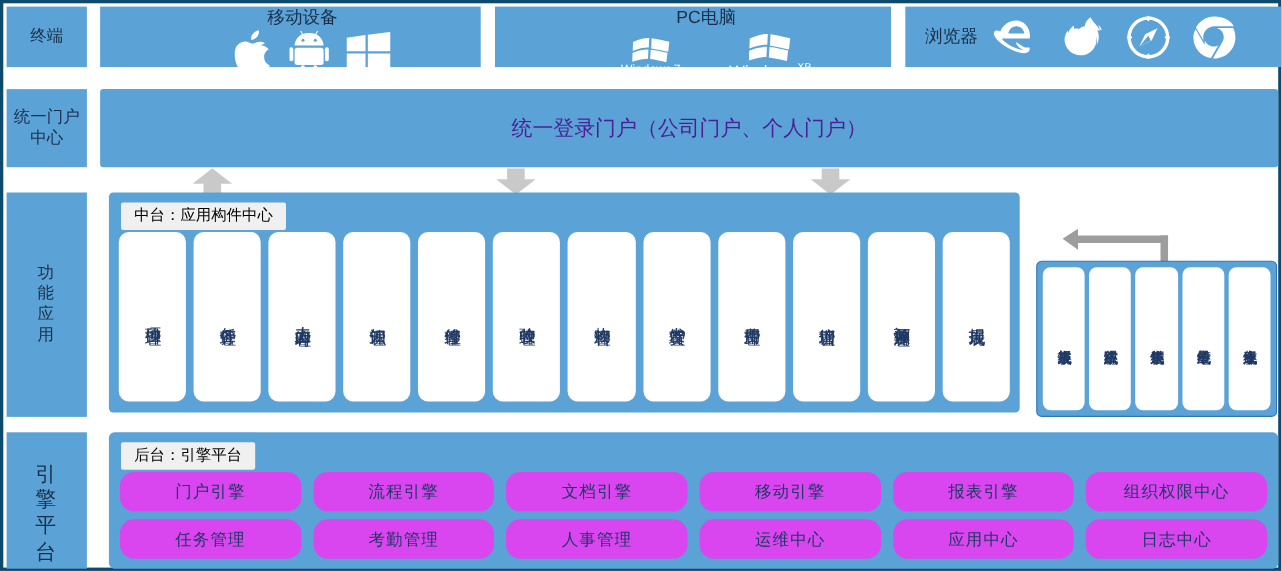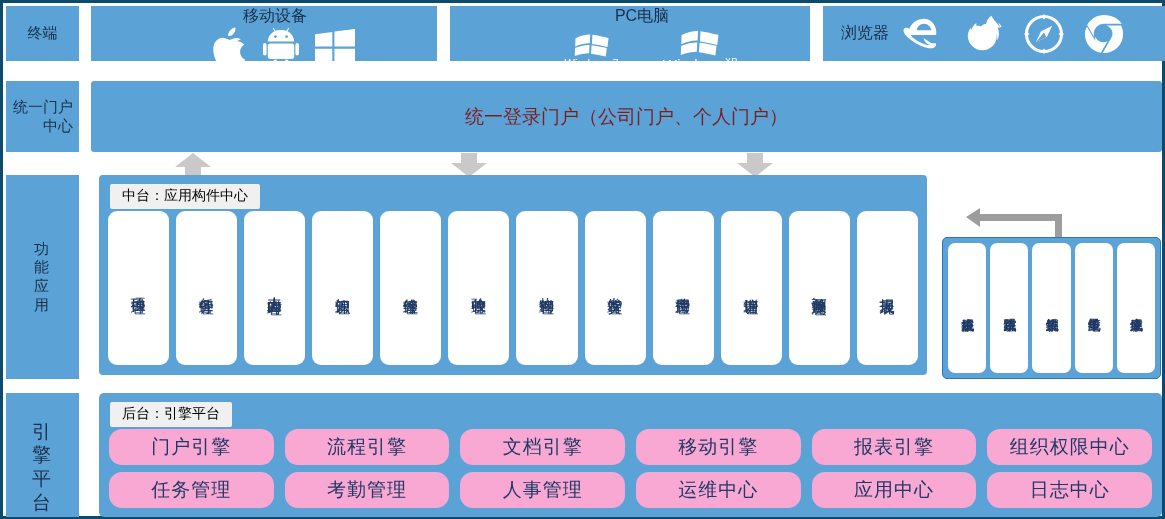--- a/index.html
+++ b/index.html
@@ -52,21 +52,21 @@
   .winlogo-lbl .wtxt { font-size: 11px; margin-top: 1px; letter-spacing: .2px; }
   .winlogo-lbl .wtxt sup { font-size: 9px; }
 
   
   #portal-bar {
     position: absolute;
     left: 88px; top: 78px; width: 1071px; height: 71px;
     background: #5ba3d6;
     border-radius: 3px;
     display: flex; align-items: center; justify-content: center;
-    color: #7f1d1d;
+    color: #4c1d95;
     font-size: 19px;
   }
 
   
   .arrow { position: absolute; }
   .arrow svg { display: block; }
 
   
   #func-panel {
     position: absolute;
@@ -141,38 +141,38 @@
     border-radius: 5px;
   }
   #engine-rows {
     position: absolute;
     left: 10px; top: 36px; right: 10px; bottom: 9px;
     display: flex; flex-direction: column; gap: 7px;
   }
   .erow { display: flex; gap: 11px; flex: 1 1 0; }
   .ecard {
     flex: 1 1 0;
-    background: #f9a8d4;
+    background: #d946ef;
     border-radius: 13px;
     display: flex; align-items: center; justify-content: center;
     color: #1f3864;
-    font-size: 19px;
+    font-size: 15px;
     letter-spacing: 1px;
   }
 </style>
 </head>
 <body>
 
 <div id="canvas">
 
   <div class="side-label" style="left:3px; top:3px; width:73px; height:55px;">
     <span>终端</span>
   </div>
 
-  <div class="side-label" style="left:3px; top:78px; width:73px; height:71px; padding:4px 6px;text-align:right;">
+  <div class="side-label" style="left:3px; top:78px; width:73px; height:71px; padding:4px 6px;">
     <span>统一门户中心</span>
   </div>
 
   <div class="side-label" style="left:3px; top:172px; width:73px; height:204px; font-size:15px; letter-spacing:2px;">
     <span style="display:block; width:2.2em;">功能应用</span>
   </div>
 
   <div class="side-label" style="left:3px; top:390px; width:73px; height:124px; font-size:19px; letter-spacing:2px;">
     <span style="display:block; width:2.2em;margin-top:24px;">引擎平台</span>
   </div>

